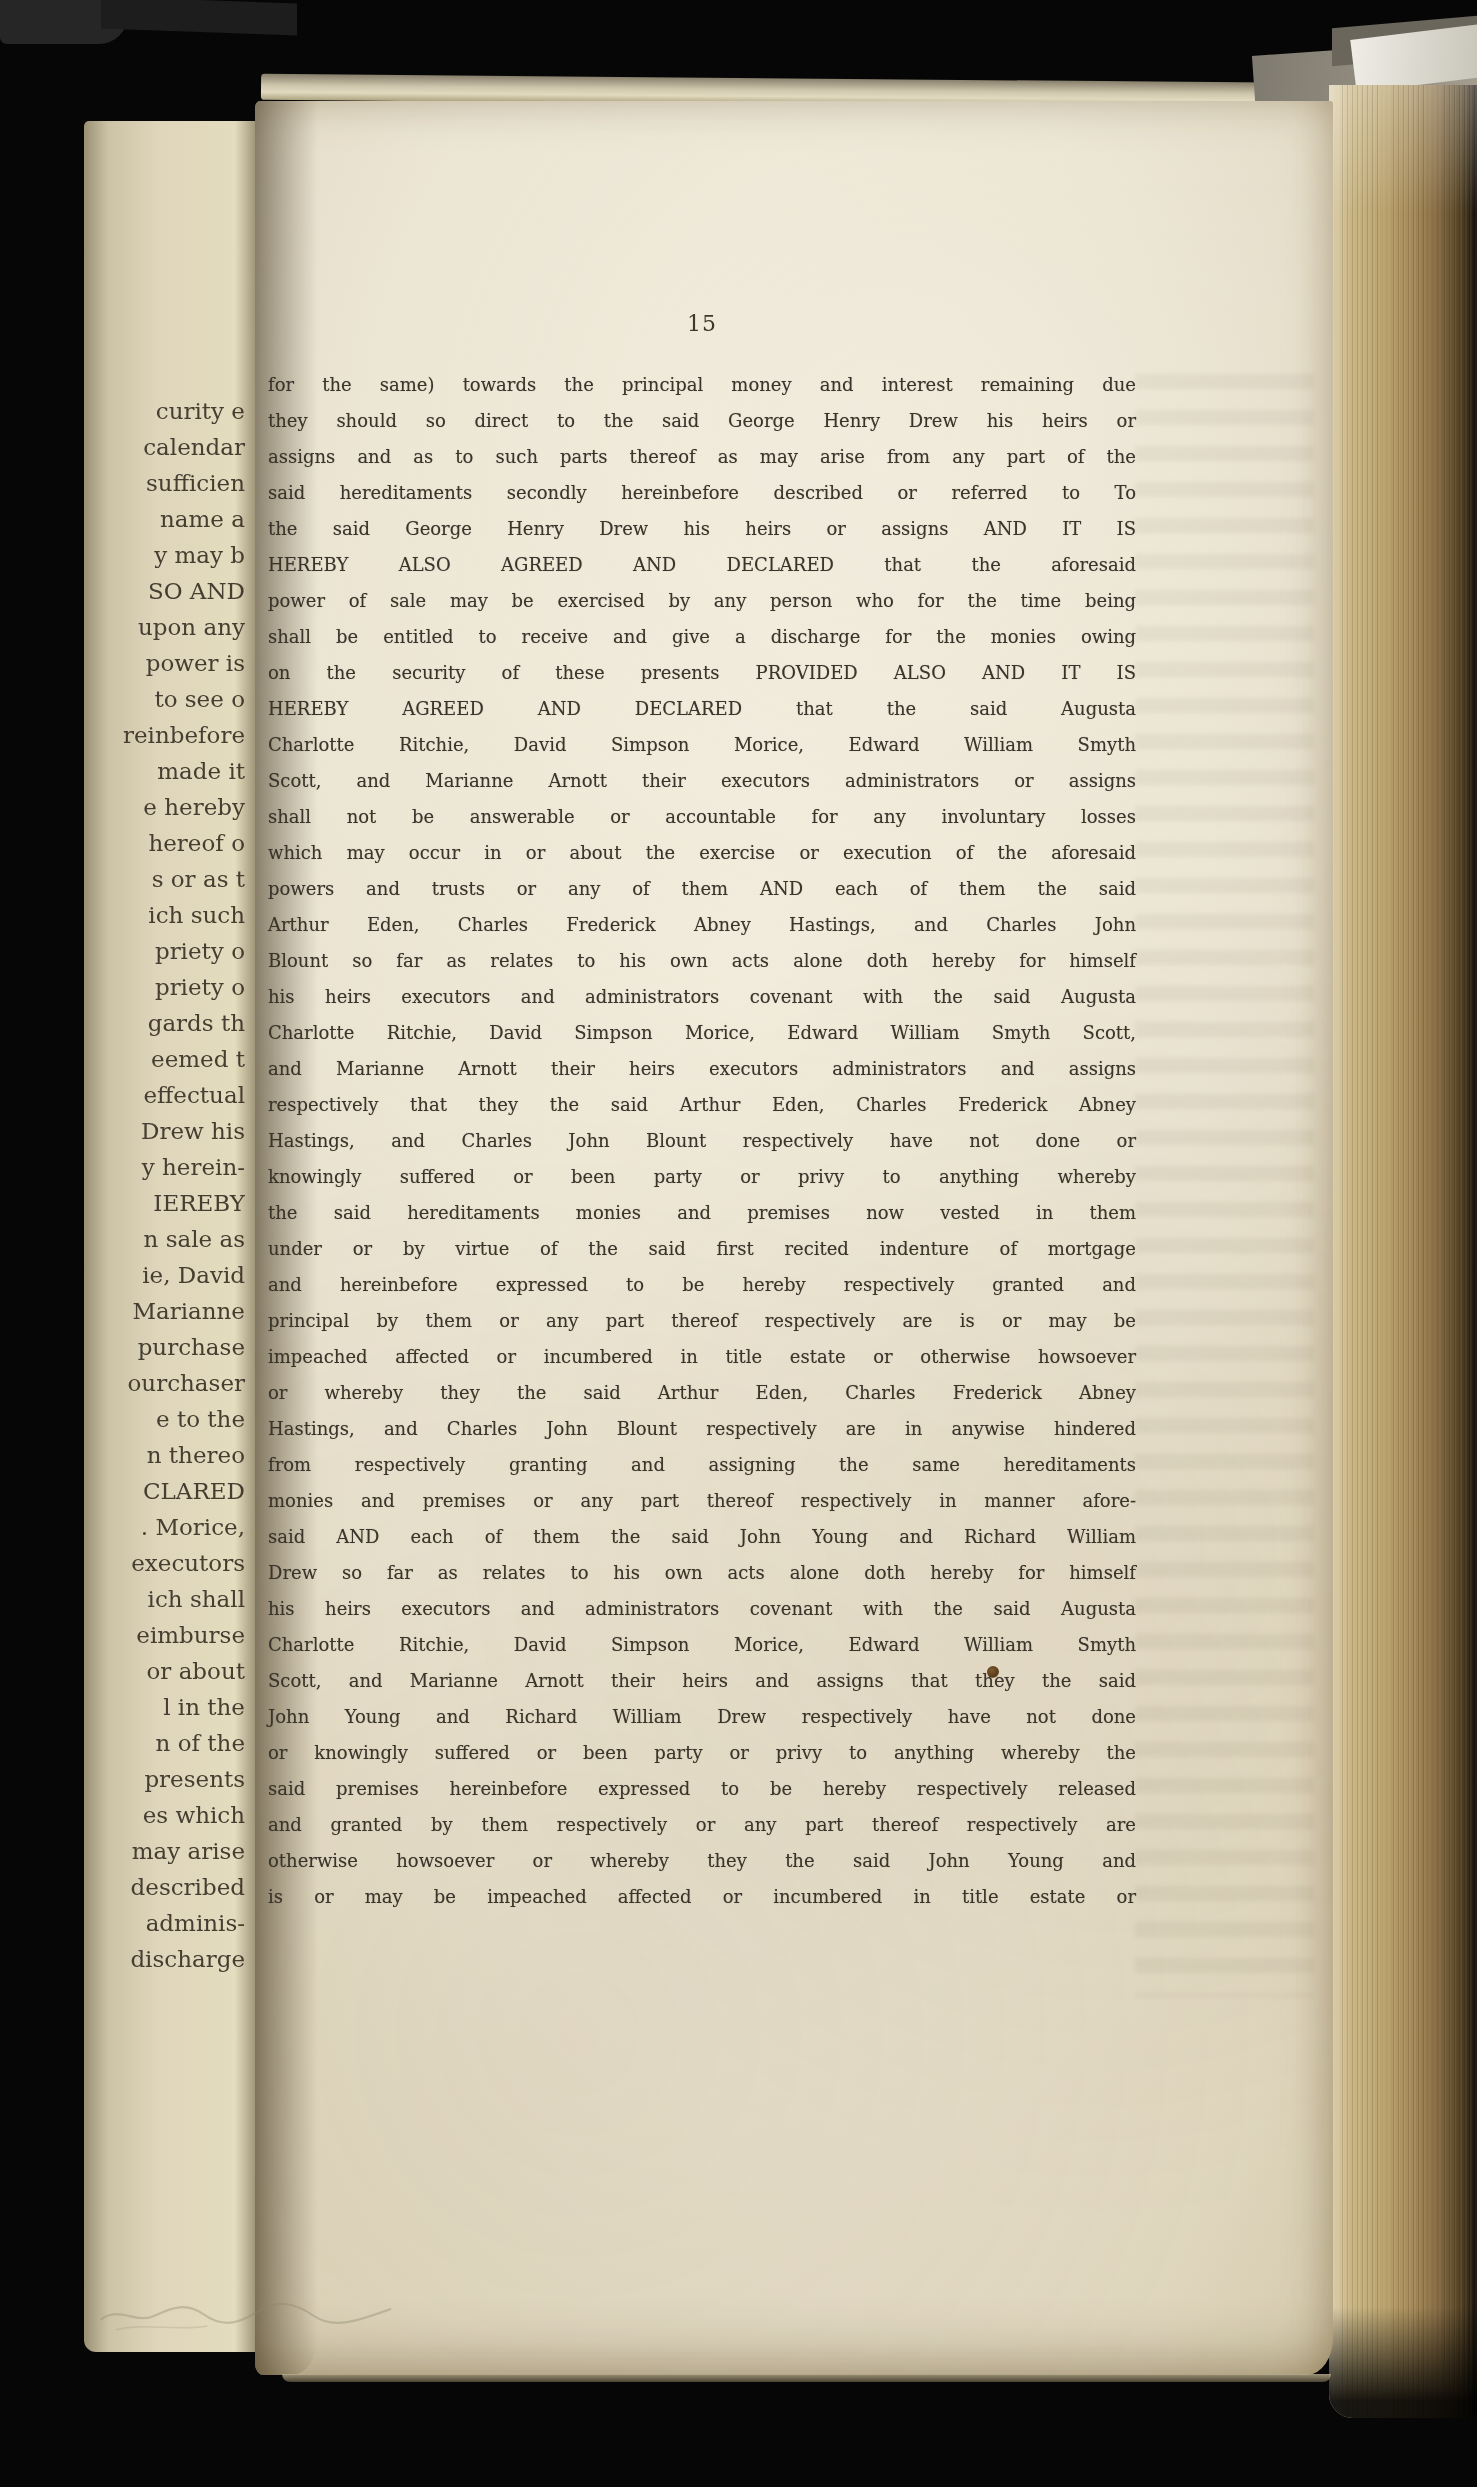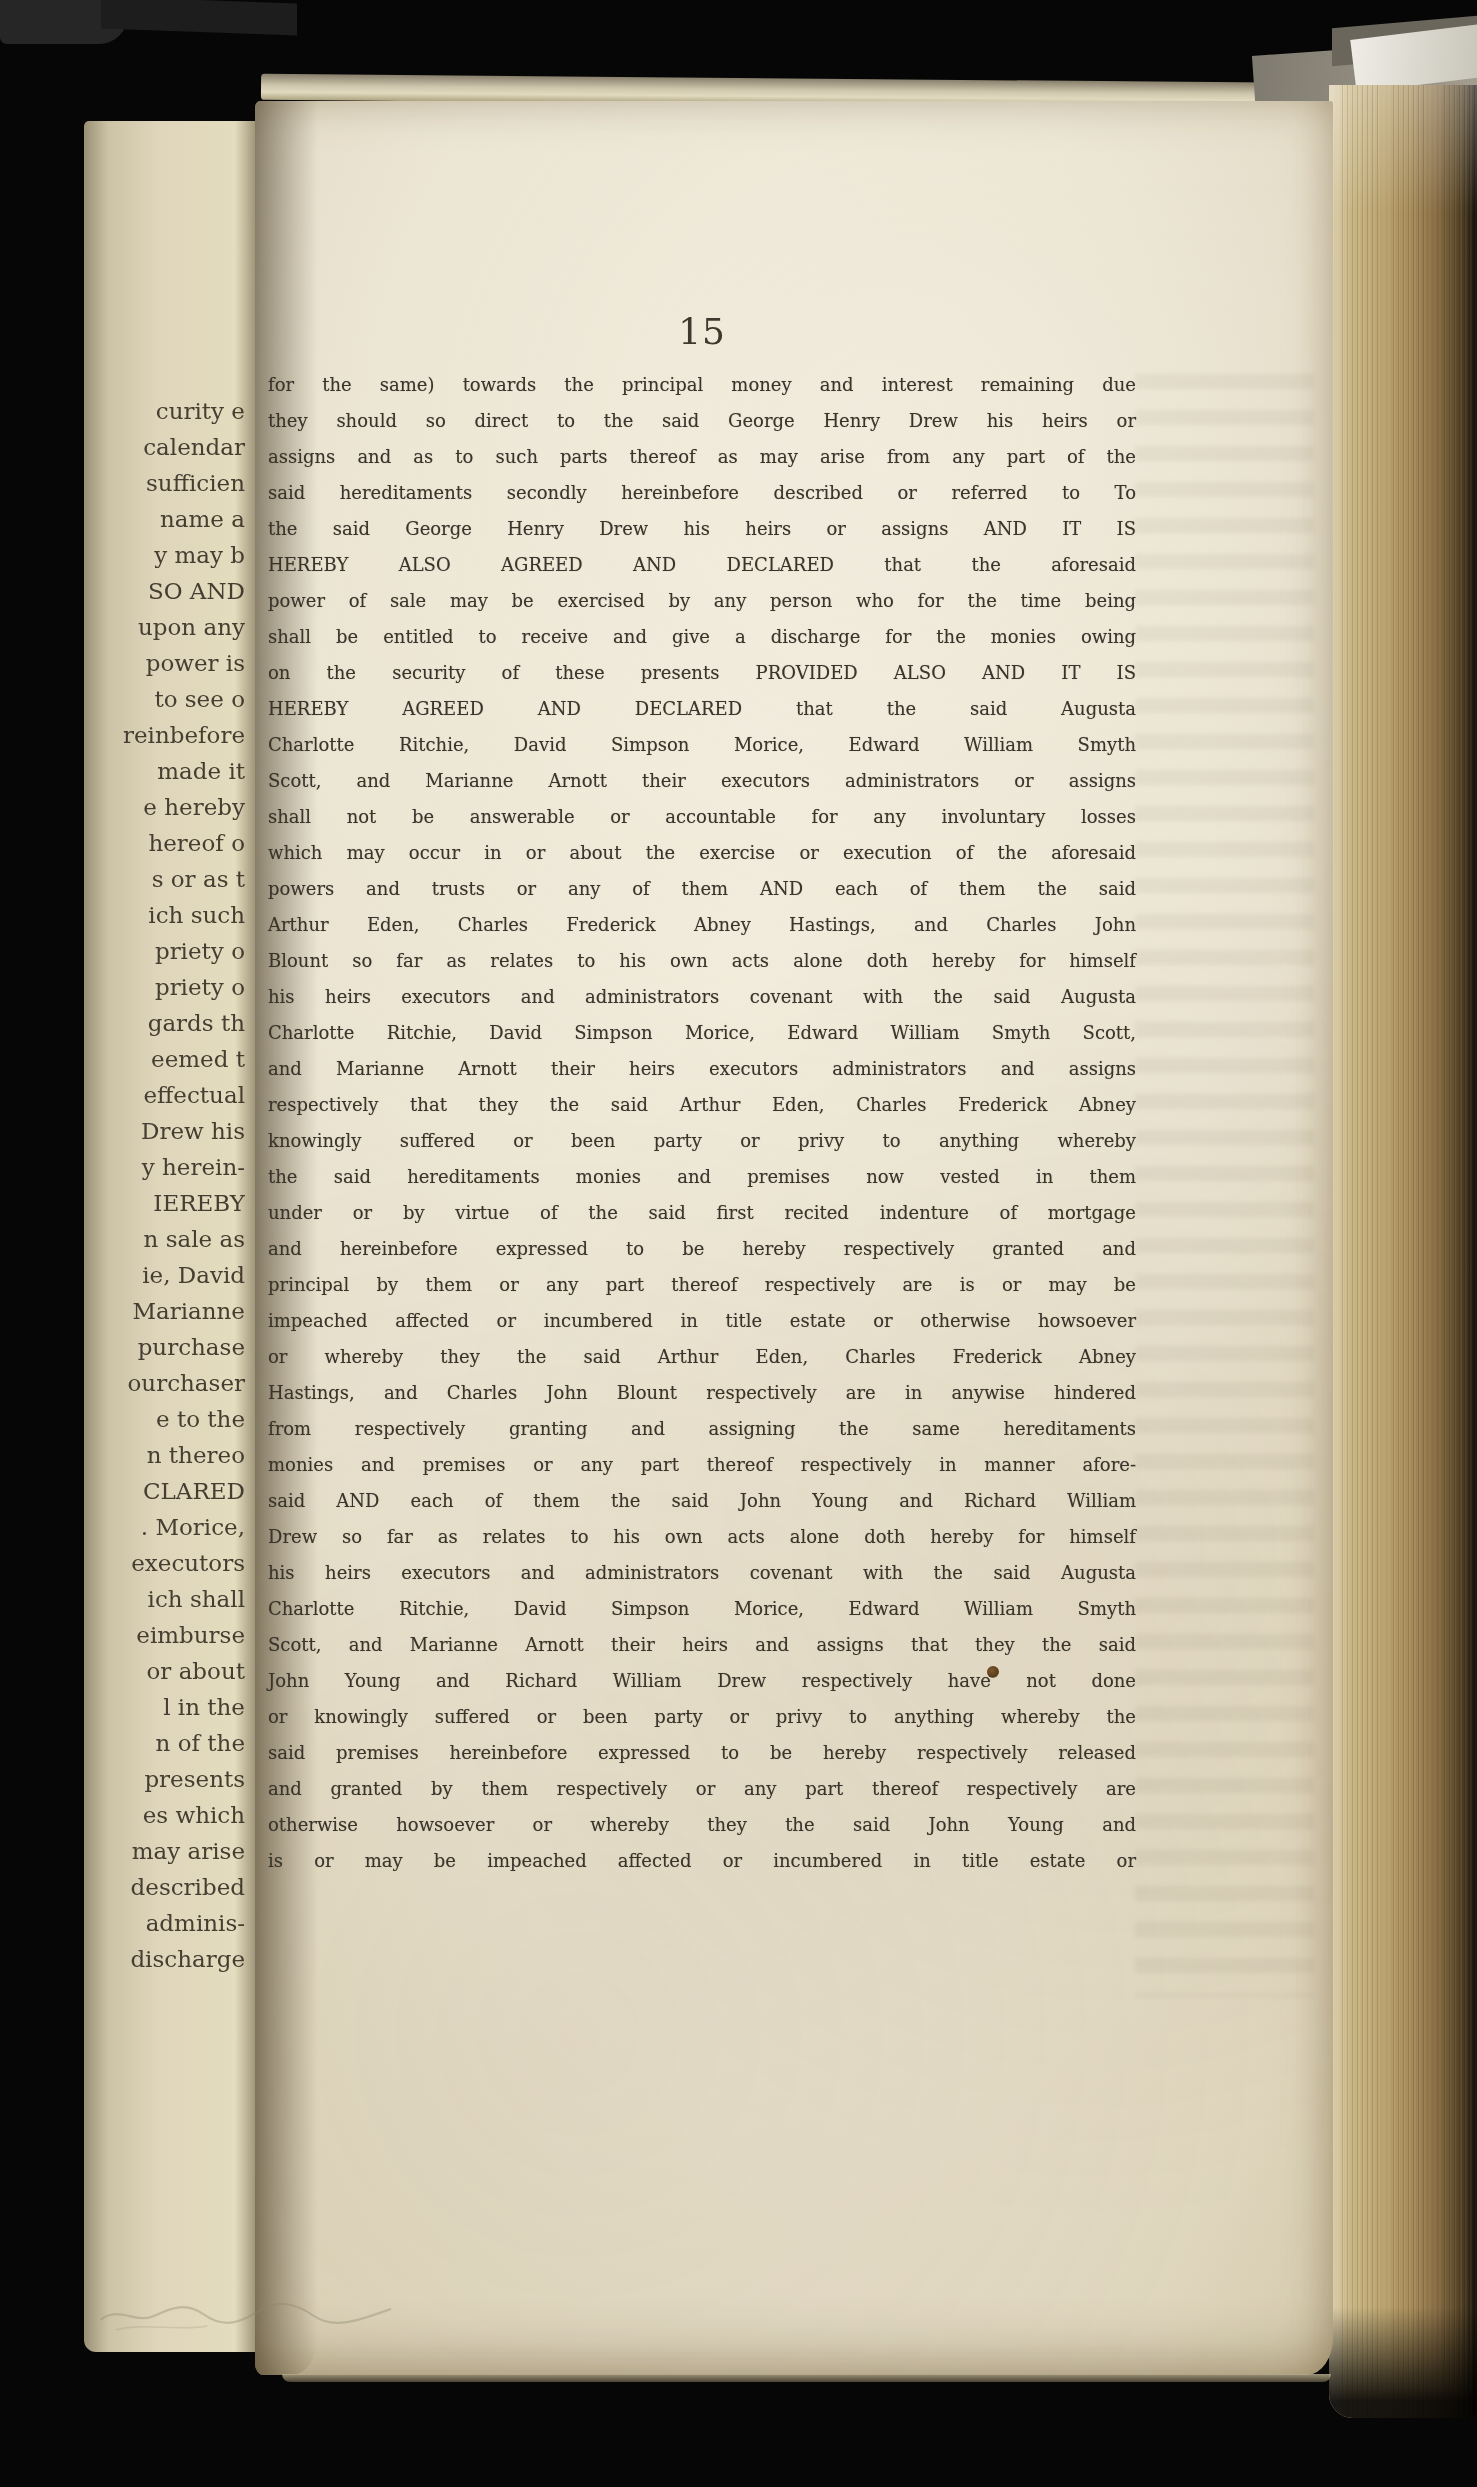--- a/index.html
+++ b/index.html
@@ -50,21 +50,21 @@
       background:linear-gradient(90deg, rgba(52,40,18,.52), rgba(52,40,18,0)); border-radius:inherit; }
   .page-texture { position:absolute; inset:0; border-radius:inherit; pointer-events:none;
       background:radial-gradient(circle at 78% 64%, rgba(140,110,60,.08), transparent 40%),
                  radial-gradient(circle at 30% 85%, rgba(130,100,55,.09), transparent 45%),
                  radial-gradient(circle at 60% 15%, rgba(255,255,250,.22), transparent 50%); }
   .bleed-ghost { position:absolute; left:880px; top:273px; width:179px; height:1623px; pointer-events:none;
       background:repeating-linear-gradient(180deg, rgba(80,68,46,.06) 0 15.4px, rgba(80,68,46,0) 15.4px 36px);
       filter:blur(2.6px); }
 
   .page-number { position:absolute; left:13px; top:210px; width:868px; text-align:center;
-      font-size:36px; color:#3f382d; letter-spacing:0.9px; }
+      font-size:22px; color:#3f382d; letter-spacing:0.9px; }
 
   .page-body { position:absolute; left:13px; top:266px; width:868px;
       font-size:18px; line-height:36px; color:#3a342b;
       text-shadow:0 0 0.9px rgba(58,52,43,.35); }
   .text-line { text-align:justify; text-align-last:justify; }
 
   .ink-stain { position:absolute; left:732px; top:1565px; width:12px; height:12px; border-radius:50%;
       background:radial-gradient(circle at 40% 35%, #7d5a30, #573a19 65%, rgba(87,58,25,0) 90%); }
 
   .handwriting { position:absolute; left:94px; top:2287px; opacity:.38; }
@@ -158,20 +158,21 @@
         <div class="text-line">Scott, and Marianne Arnott their executors administrators or assigns</div>
         <div class="text-line">shall not be answerable or accountable for any involuntary losses</div>
         <div class="text-line">which may occur in or about the exercise or execution of the aforesaid</div>
         <div class="text-line">powers and trusts or any of them AND each of them the said</div>
         <div class="text-line">Arthur Eden, Charles Frederick Abney Hastings, and Charles John</div>
         <div class="text-line">Blount so far as relates to his own acts alone doth hereby for himself</div>
         <div class="text-line">his heirs executors and administrators covenant with the said Augusta</div>
         <div class="text-line">Charlotte Ritchie, David Simpson Morice, Edward William Smyth Scott,</div>
         <div class="text-line">and Marianne Arnott their heirs executors administrators and assigns</div>
         <div class="text-line">respectively that they the said Arthur Eden, Charles Frederick Abney</div>
+        <div class="text-line">Hastings, and Charles John Blount respectively have not done or</div>
         <div class="text-line">knowingly suffered or been party or privy to anything whereby</div>
         <div class="text-line">the said hereditaments monies and premises now vested in them</div>
         <div class="text-line">under or by virtue of the said first recited indenture of mortgage</div>
         <div class="text-line">and hereinbefore expressed to be hereby respectively granted and</div>
         <div class="text-line">principal by them or any part thereof respectively are is or may be</div>
         <div class="text-line">impeached affected or incumbered in title estate or otherwise howsoever</div>
         <div class="text-line">or whereby they the said Arthur Eden, Charles Frederick Abney</div>
         <div class="text-line">Hastings, and Charles John Blount respectively are in anywise hindered</div>
         <div class="text-line">from respectively granting and assigning the same hereditaments</div>
         <div class="text-line">monies and premises or any part thereof respectively in manner afore-</div>

